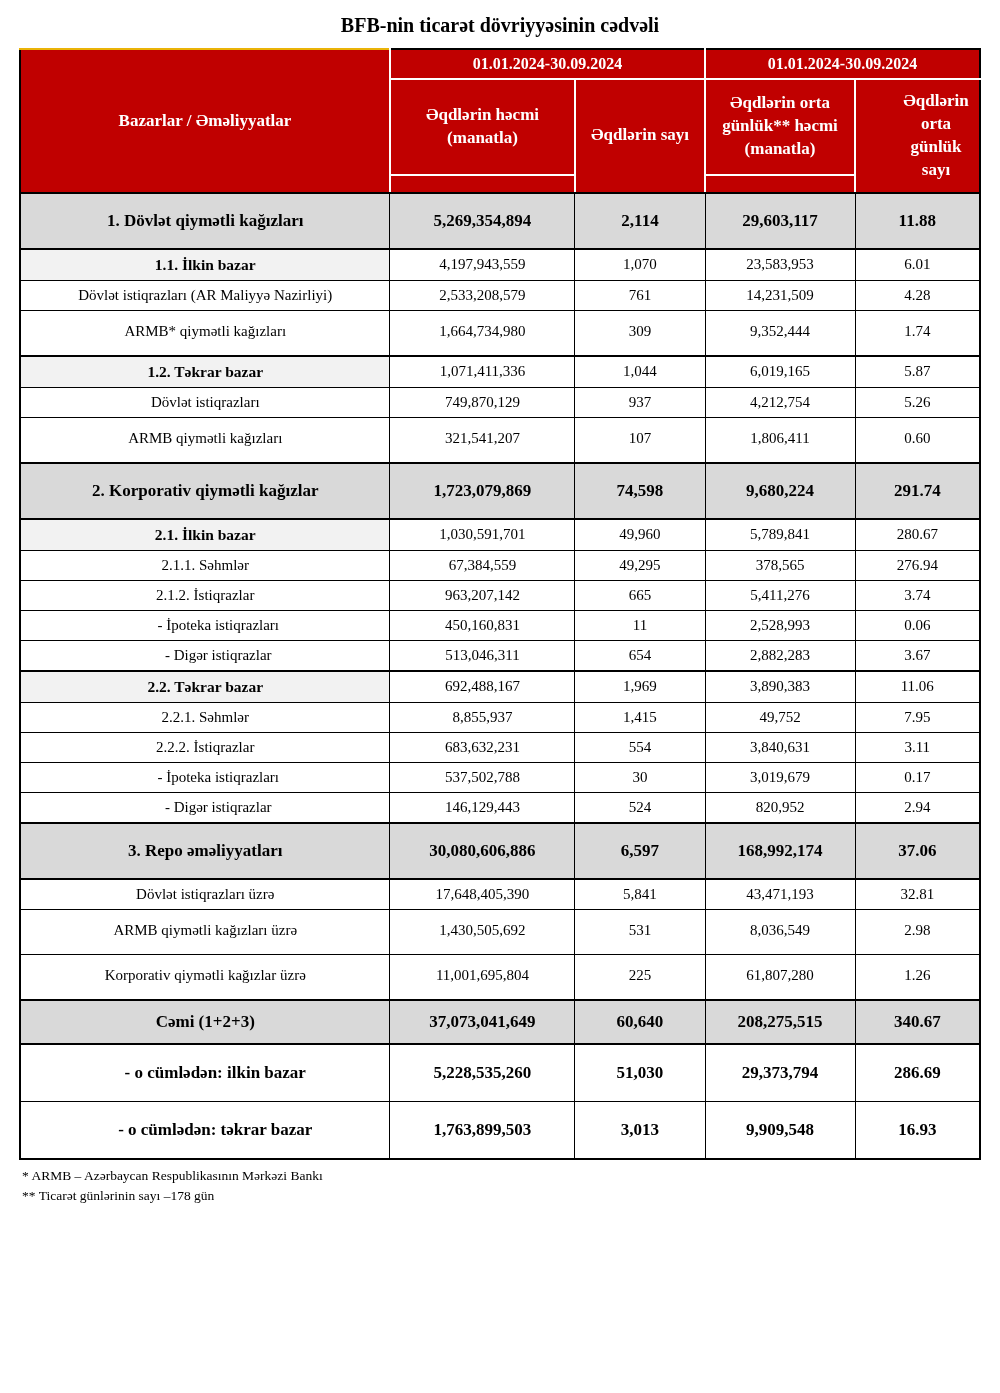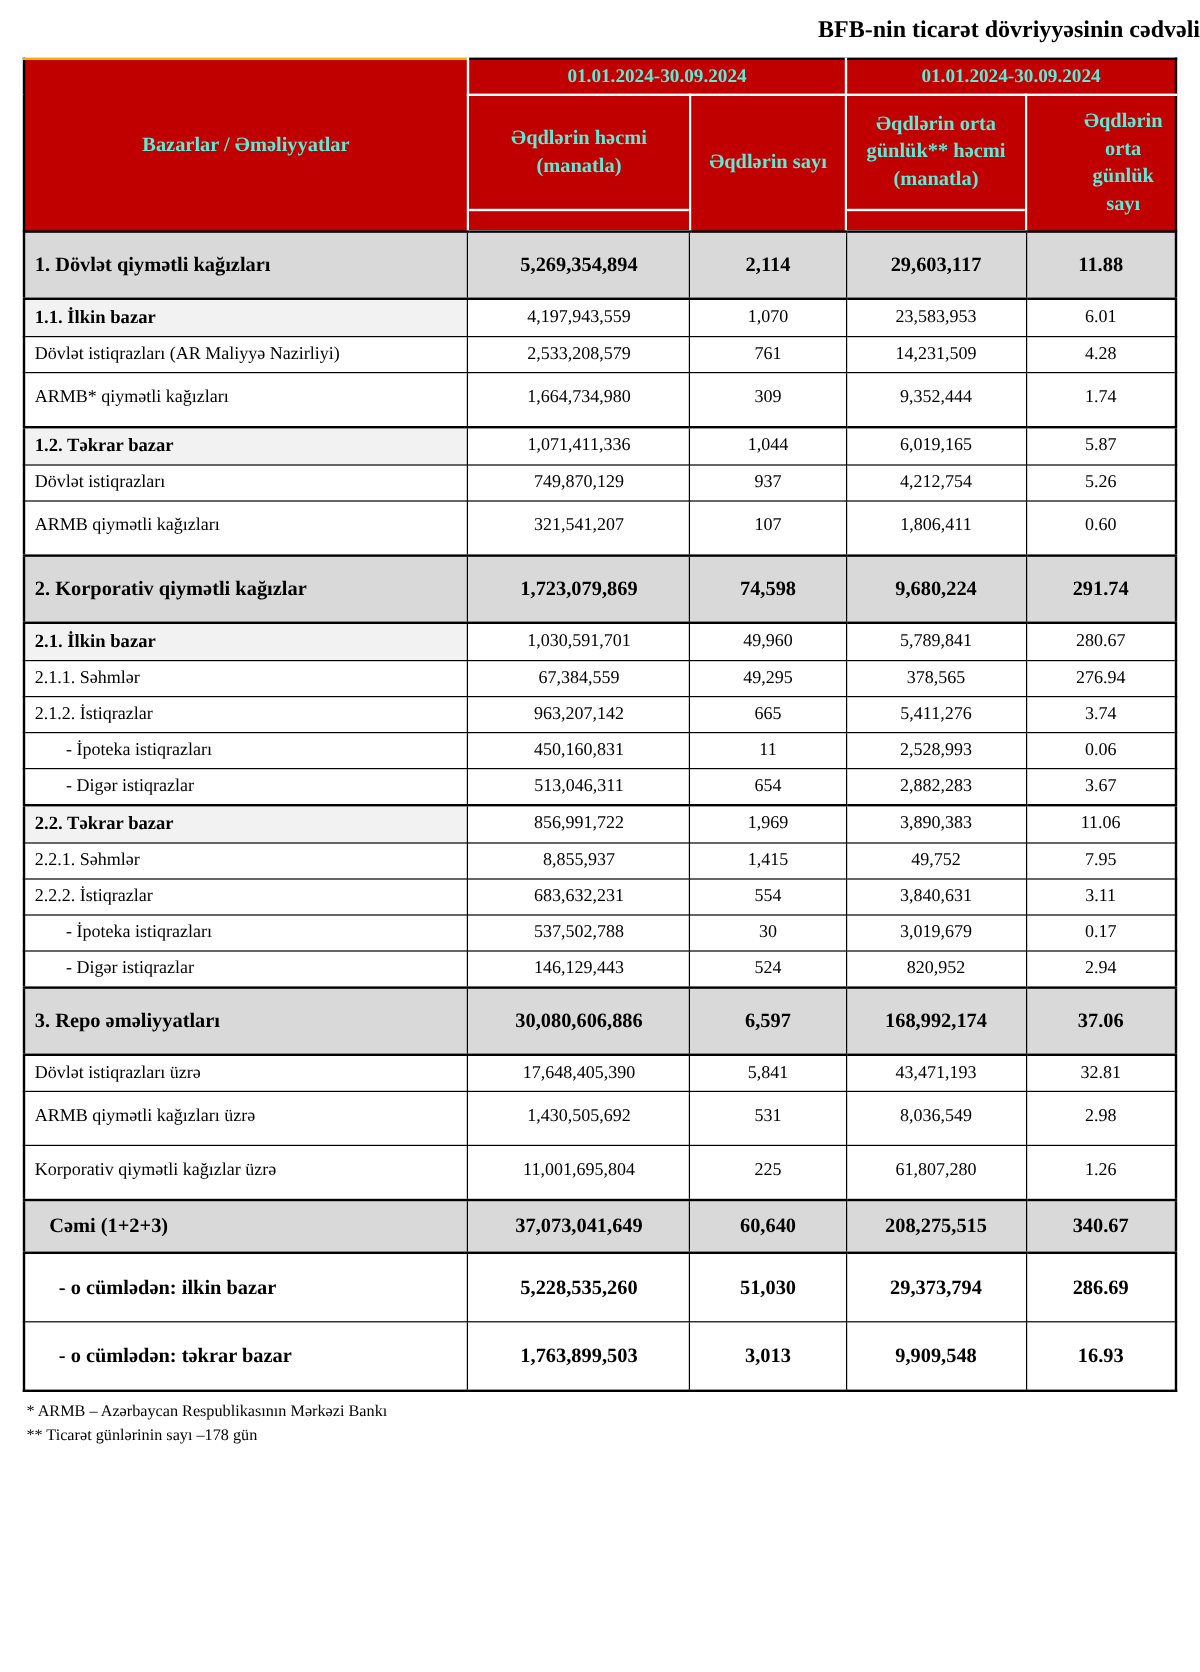--- a/index.html
+++ b/index.html
@@ -16,34 +16,34 @@
   }
   .page{
     width:1000px;
     height:1393px;
     background:#fff;
     overflow:hidden;
   }
   .title{
     font-size:20px;
     font-weight:bold;
-    text-align:right;
+    text-align:center;
     margin:14px 0 11px 0;
   }
   table.main{
     width:960px;
     margin:0 auto;
     border-collapse:collapse;
     table-layout:fixed;
     border:2px solid #000;
   }
   
   thead th{
     background:var(--header-red);
-    color:#5eead4;
+    color:#ffffff;
     font-weight:bold;
     border:2px solid #fff;
     text-align:center;
     vertical-align:middle;
   }
   th.period{
     font-size:16px;
     padding:5px 4px;
     border-top:2px solid #000;
   }
@@ -69,21 +69,21 @@
   }
   
   tbody td{
     border:1px solid #000;
     font-size:15px;
     padding:6px 8px;
     vertical-align:middle;
     background:#fff;
   }
   td.cell-num{ text-align:center; }
-  td.cell-label{ text-align:left; }
+  td.cell-label{ text-align:center; }
 
   tr.row-section td{
     background:var(--section-gray);
     font-weight:bold;
     font-size:17px;
     padding:17px 8px;
     border-top:2px solid #000;
     border-bottom:2px solid #000;
   }
   tr.row-subsection td{ border-top:2px solid #000; }
@@ -236,21 +236,21 @@
         </tr>
         <tr class="row-indent">
           <td class="cell-label">- Digər istiqrazlar</td>
           <td class="cell-num">513,046,311</td>
           <td class="cell-num">654</td>
           <td class="cell-num">2,882,283</td>
           <td class="cell-num">3.67</td>
         </tr>
         <tr class="row-subsection">
           <td class="cell-label">2.2. Təkrar bazar</td>
-          <td class="cell-num">856,991,722</td>
+          <td class="cell-num">692,488,167</td>
           <td class="cell-num">1,969</td>
           <td class="cell-num">3,890,383</td>
           <td class="cell-num">11.06</td>
         </tr>
         <tr class="row-normal">
           <td class="cell-label">2.2.1. Səhmlər</td>
           <td class="cell-num">8,855,937</td>
           <td class="cell-num">1,415</td>
           <td class="cell-num">49,752</td>
           <td class="cell-num">7.95</td>

